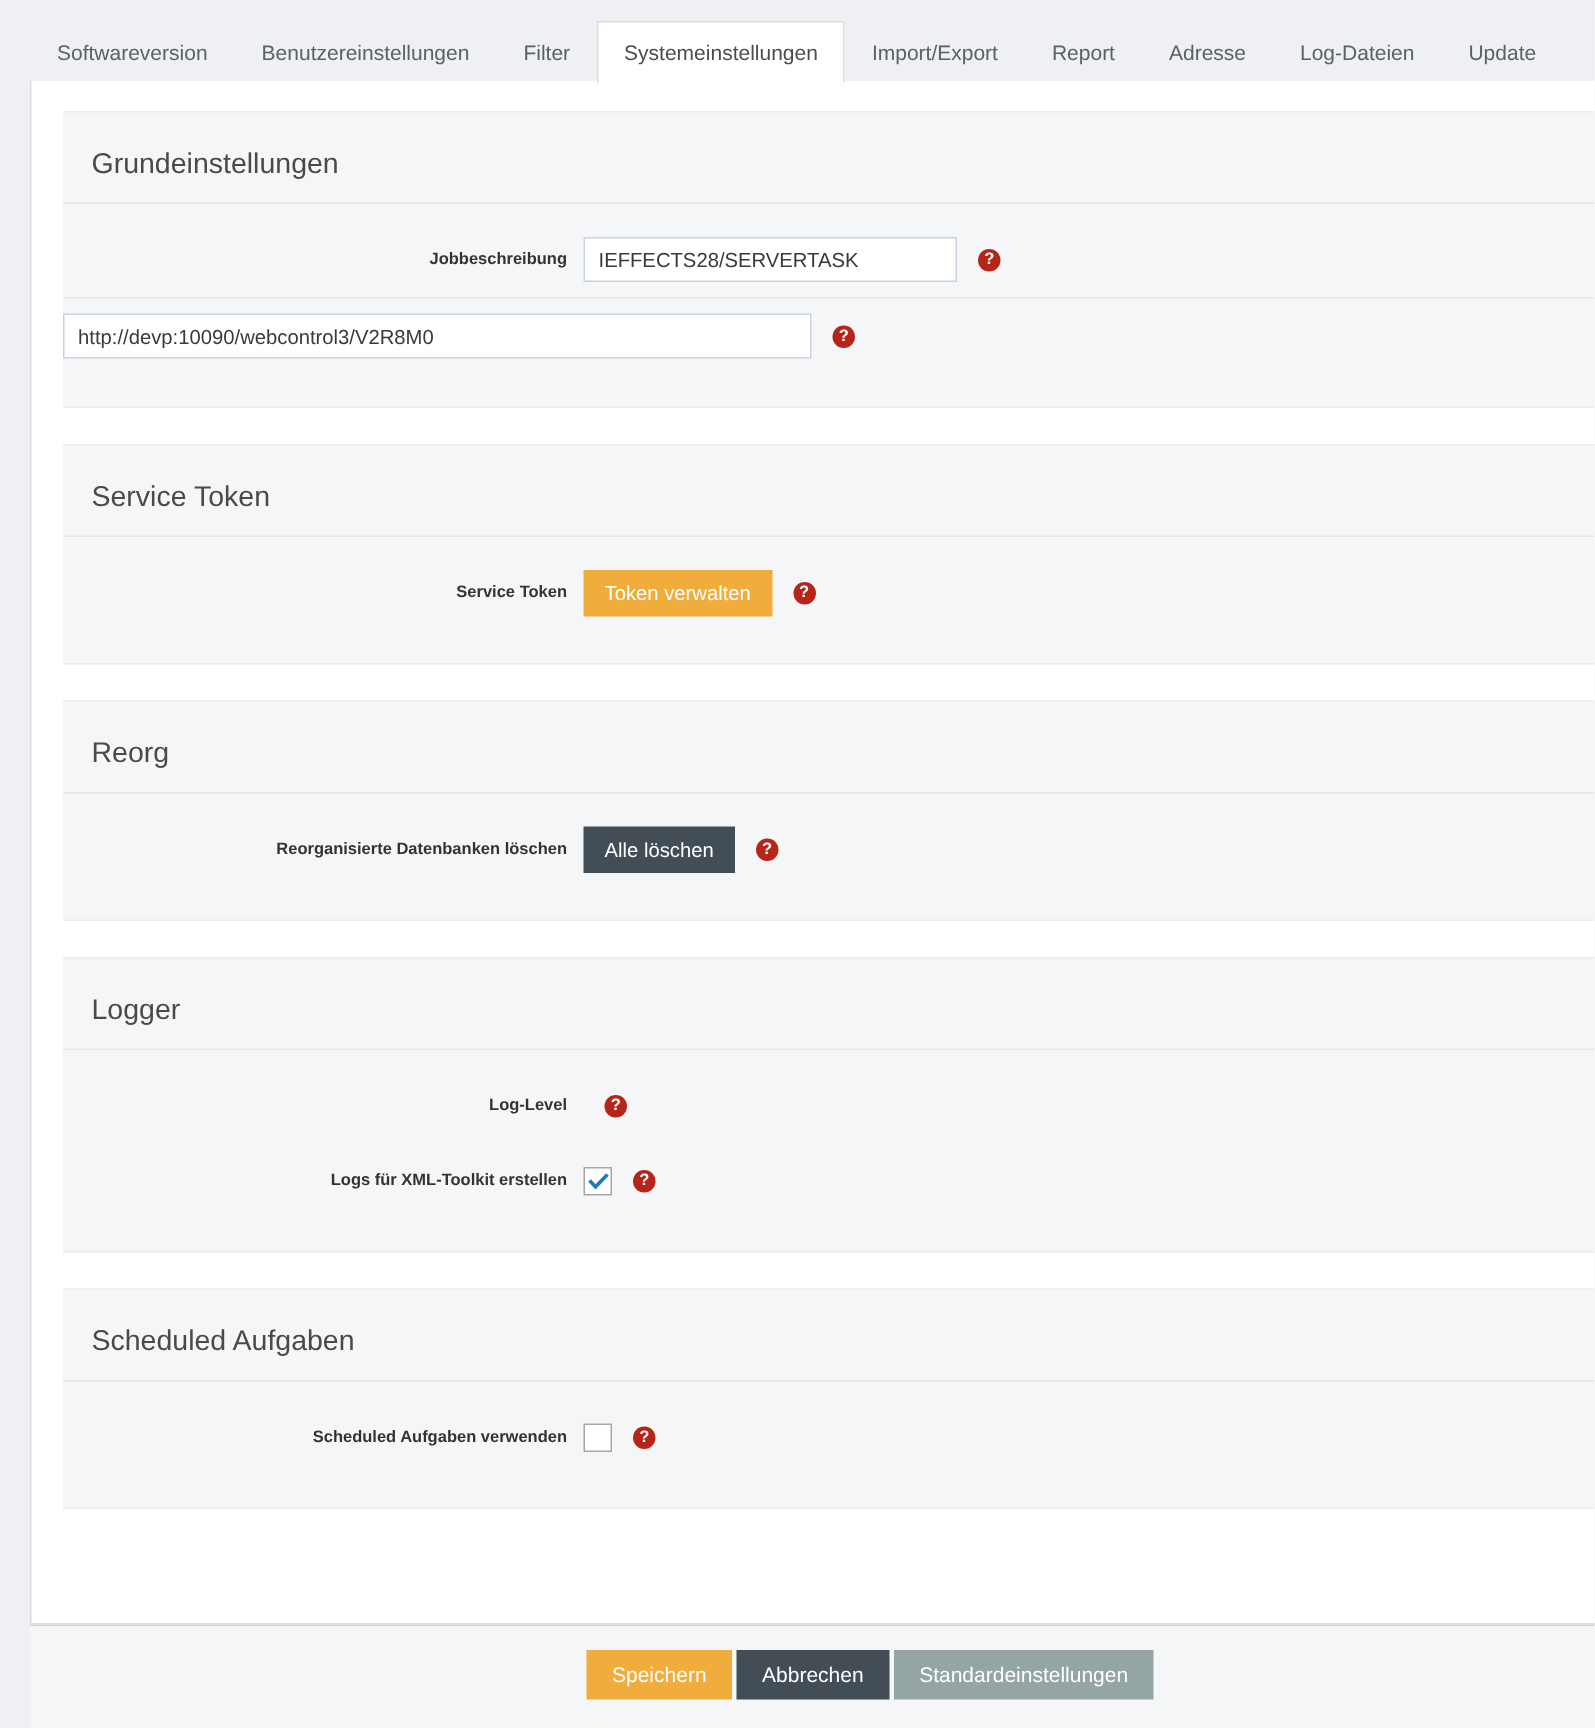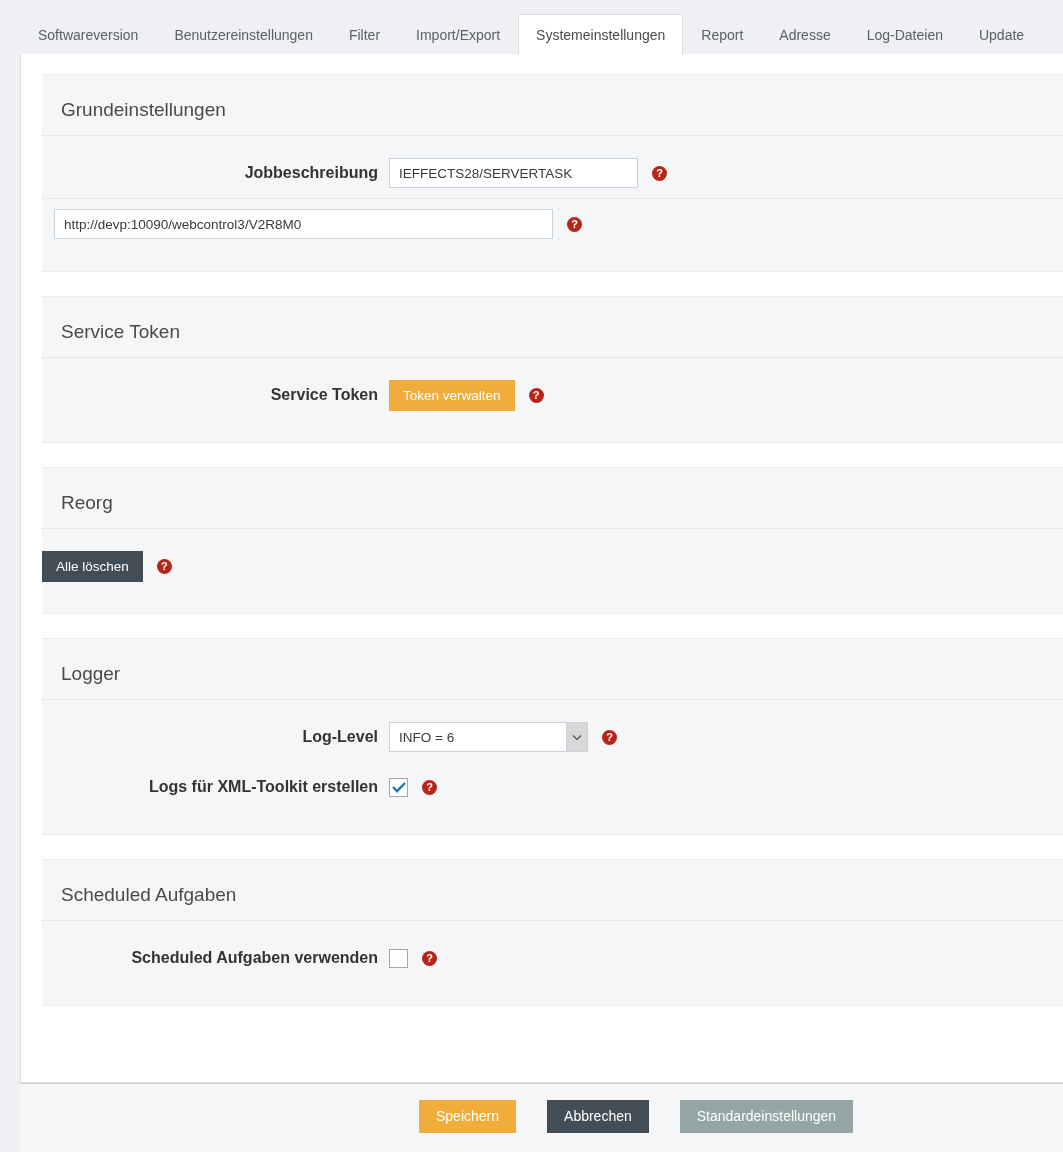--- a/index.html
+++ b/index.html
@@ -104,21 +104,21 @@
     padding: 4px 0;
   }
   .row + .row-sep {
     border-top: 1px solid #e9e9e9;
   }
   .row-label {
     width: 347px;
     text-align: right;
     padding-right: 11px;
     font-weight: bold;
-    font-size: 16px;
+    font-size: 11px;
     color: #333333;
     box-sizing: border-box;
     flex: none;
   }
   .row-control {
     display: flex;
     align-items: center;
     flex: 1 1 auto;
     min-width: 0;
   }
@@ -130,21 +130,21 @@
     background: #ffffff;
     font-family: "Liberation Sans", sans-serif;
     font-size: 13.5px;
     color: #3a3a3a;
     padding: 0 9px;
     box-sizing: border-box;
     border-radius: 0;
     outline: none;
   }
   input.txt.w-small { width: 249px; }
-  input.txt.w-large { width: 499px; margin-left: 12px; }
+  input.txt.w-large { width: 499px; }
 
   
   .selwrap {
     position: relative;
     width: 199px;
     height: 30px;
   }
   .selwrap select {
     -webkit-appearance: none;
     appearance: none;
@@ -242,44 +242,43 @@
     position: absolute;
     left: 371px;
     top: 16px;
   }
   .footer .btn {
     height: 33px;
     line-height: 33px;
     font-size: 14px;
     padding: 0 17px;
     margin-right: 3px;
-    margin-left: 28px;
   }
 </style>
 </head>
 <body>
 
 <div class="tabbar">
   <div class="tabs">
     <div class="tab">
         <span>Softwareversion</span>
       </div>
     <div class="tab">
         <span>Benutzereinstellungen</span>
       </div>
     <div class="tab">
         <span>Filter</span>
       </div>
-    <div class="tab">
-        <span>Import/Export</span>
-      </div>
     <div class="tab active">
         <span>Systemeinstellungen</span>
       </div>
     <div class="tab">
+        <span>Import/Export</span>
+      </div>
+    <div class="tab">
         <span>Report</span>
       </div>
     <div class="tab">
         <span>Adresse</span>
       </div>
     <div class="tab">
         <span>Log-Dateien</span>
       </div>
     <div class="tab">
         <span>Update</span>
@@ -319,44 +318,35 @@
             <div class="help">?</div>
           </div>
         </div>
       </div>
     </div>
 
     <div class="panel">
       <div class="panel-title">Reorg</div>
       <div class="panel-body">
         <div class="row">
+          <div class="row-label">Reorganisierte Datenbanken löschen</div>
           <div class="row-control">
             <button class="btn btn-dark">Alle löschen</button>
             <div class="help">?</div>
           </div>
         </div>
       </div>
     </div>
 
     <div class="panel">
       <div class="panel-title">Logger</div>
       <div class="panel-body">
         <div class="row">
           <div class="row-label">Log-Level</div>
           <div class="row-control">
-            <div class="selwrap">
-              <select>
-                <option>INFO = 6</option>
-              </select>
-              <span class="selbtn">
-                <svg width="10" height="7" viewBox="0 0 10 7">
-                    <path d="M1 1.5 L5 5.5 L9 1.5" fill="none" stroke="#4a4a4a" stroke-width="1.2"></path>
-                  </svg>
-              </span>
-            </div>
             <div class="help">?</div>
           </div>
         </div>
         <div class="row">
           <div class="row-label">Logs für XML-Toolkit erstellen</div>
           <div class="row-control">
             <div class="chk">
               <svg width="14" height="11" viewBox="0 0 14 11">
                   <path d="M1 5 L5 9.2 L13 1" fill="none" stroke="#1a7fb5" stroke-width="2.4"></path>
                 </svg>

